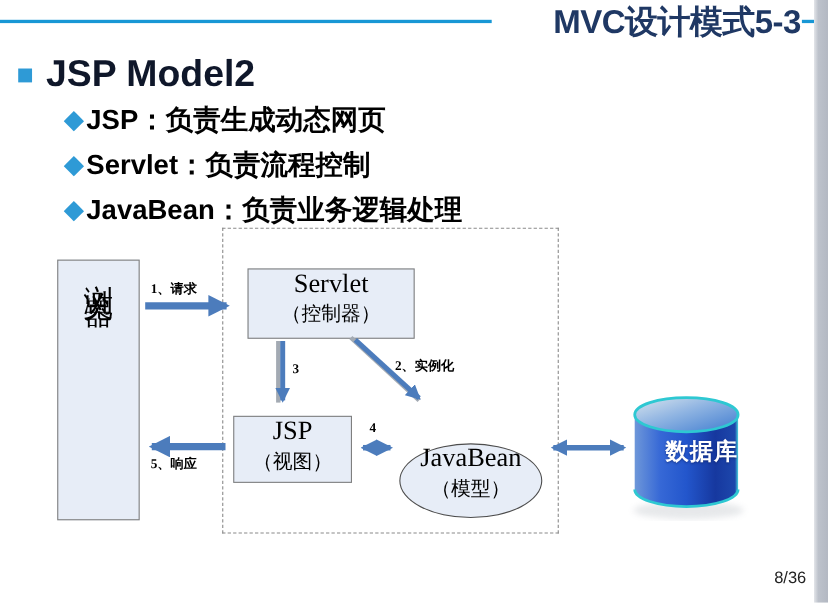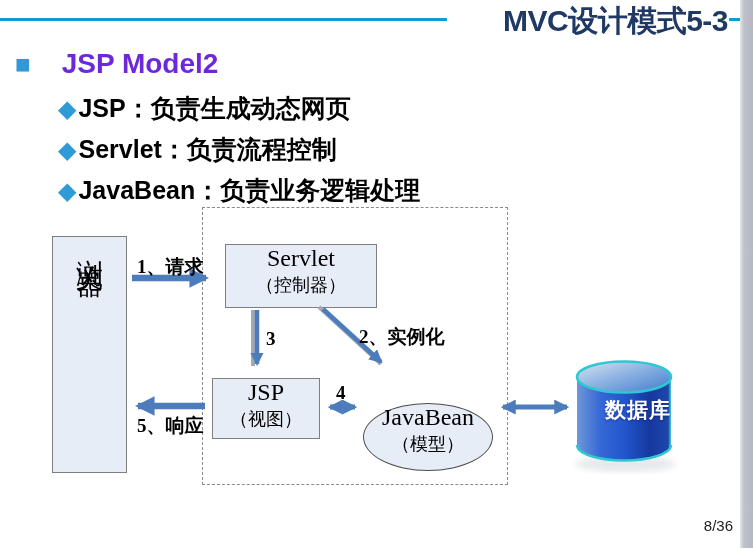--- a/index.html
+++ b/index.html
@@ -13,37 +13,37 @@
   .rule-left { left:0; width:447px; }
   .rule-right { left:729px; width:12px; }
   .title {
     position:absolute; top:1px; right:25px; width:280px; text-align:right;
     font-size:30px; font-weight:800; letter-spacing:-0.5px; color:#1F3864;
     line-height:40px; font-family:"Liberation Sans", sans-serif;
   }
   
   .heading-row { position:absolute; left:15px; top:48px; display:flex; align-items:center; gap:11px; }
   .sq-bullet { color:#2E9AD6; font-size:26px; line-height:17px; }
-  .heading-text { font-size:28px; font-weight:bold; color:#6d28d9;margin-left:20px; }
+  .heading-text { font-size:34px; font-weight:bold; color:#0f172a; }
   .bullet-list { position:absolute; left:58px; top:88px; }
   .bullet-item { height:41px; display:flex; align-items:center; }
   .dm-bullet { color:#2E9AD6; font-size:24px; line-height:1; margin-right:2px; }
   .bullet-text { font-size:25px; font-weight:bold; color:#000; }
   
   .serif { font-family:"Liberation Serif","DejaVu Serif",serif; color:#000; }
   .dashed-box { position:absolute; left:202px; top:207px; width:306px; height:278px; border:1.5px dashed #8a8a8a; }
   .node { position:absolute; background:#E7EDF7; border:1.6px solid #7F7F7F; display:flex; flex-direction:column; align-items:center; justify-content:flex-start; }
   .browser-box { left:52px; top:236px; width:75px; height:237px; }
   .browser-label { writing-mode:vertical-rl; font-size:27px; letter-spacing:7px; }
   .servlet-box { left:225px; top:244px; width:152px; height:64px; }
   .jsp-box { left:212px; top:378px; width:108px; height:61px; }
   .bean-ellipse { left:363px; top:373px; width:130px; height:68px; border-radius:50%; border:1.4px solid #4d4d4d;margin-top:30px; }
   .node-line1 { font-size:24px; line-height:27px; }
   .node-line2 { font-size:18px; line-height:26px; }
-  .arrow-label { position:absolute; font-size:19px; font-weight:600; white-space:nowrap; }
+  .arrow-label { position:absolute; font-size:12px; font-weight:600; white-space:nowrap; }
   .lab-request  { left:137px; top:254px; }
   .lab-response { left:137px; top:413px;text-align:center; }
   .lab-forward  { left:266px; top:328px; }
   .lab-inst     { left:359px; top:324px; }
   .lab-interact { left:336px; top:382px; }
   .caption { position:absolute; left:202px; top:491px; width:306px; text-align:center; font-size:29px; letter-spacing:9px; white-space:nowrap; }
   .db-label { position:absolute; left:577px; top:396px; width:94px; text-align:right; color:#fff; font-size:21px; font-weight:bold; letter-spacing:1px; text-shadow:0 1px 2px rgba(0,10,60,.45); }
   .svg-overlay { position:absolute; left:0; top:0; pointer-events:none; }
   .db-svg { position:absolute; left:566px; top:352px; pointer-events:none; }
   

